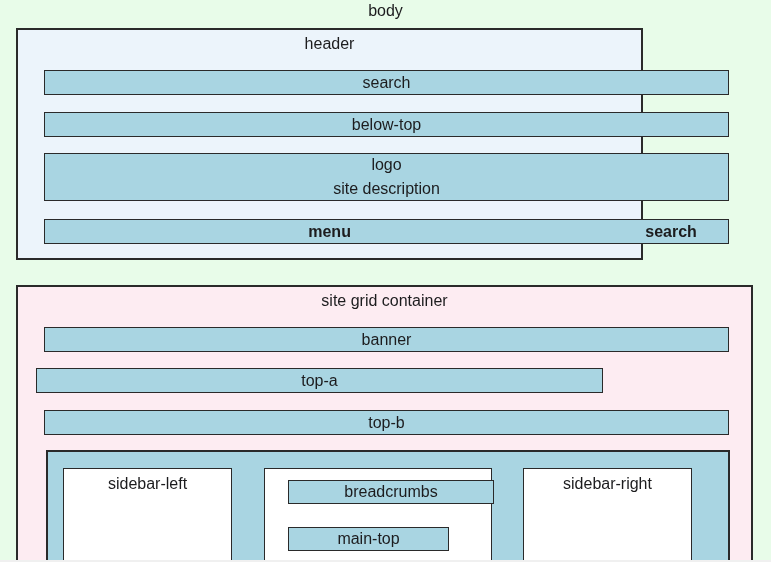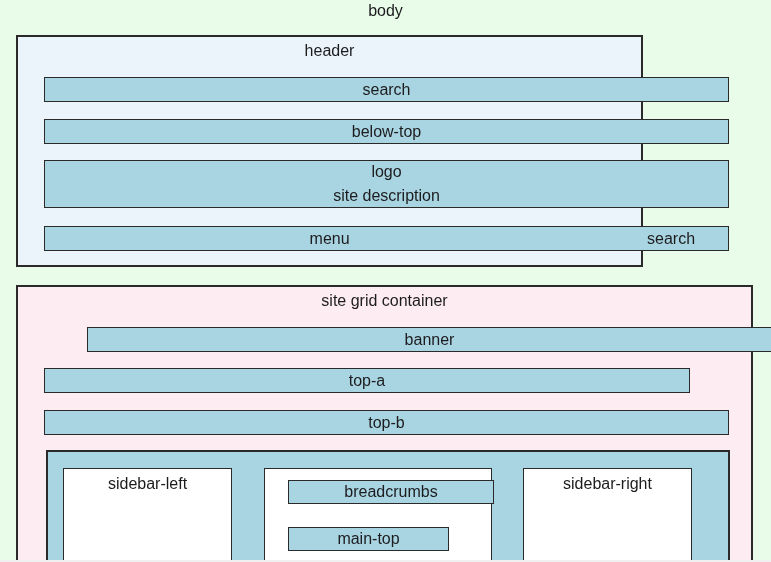--- a/index.html
+++ b/index.html
@@ -25,21 +25,21 @@
   .body-label{
     text-align:center;
     padding-top:2px;
   }
   .frame{
     position:absolute;
     box-sizing:border-box;
     border:2px solid var(--border-col);
   }
   .header-box{
-    left:16px;top:35px;width:627px;height:232px;
+    left:16px;top:28px;width:627px;height:232px;
     background:var(--header-bg);
   }
   .grid-box{
     left:16px;top:285px;width:737px;height:400px;
     background:var(--grid-bg);
   }
   .container-label{
     text-align:center;
     margin-top:5px;
   }
@@ -60,20 +60,21 @@
   .bar.split{
     display:grid;
     grid-template-columns:5fr 1fr;
     align-items:stretch;
     justify-content:stretch;
   }
   .bar.split .cell{
     display:flex;
     align-items:center;
     justify-content:center;
+    font-weight:bold;
   }
   .content-grid{
     position:absolute;
     box-sizing:border-box;
     left:28px;top:163px;width:684px;height:330px;
     background:var(--content-bg);
     border:2px solid var(--border-col);
   }
   .panel{
     position:absolute;
@@ -85,22 +86,22 @@
   }
   .panel.sb-left{left:15px;top:16px;width:169px;height:310px;}
   .panel.main{left:216px;top:16px;width:228px;height:310px;padding-top:0;}
   .panel.sb-right{left:475px;top:16px;width:169px;height:310px;}
   
   .bar.topbar{left:26px;top:40px;width:685px;height:25px;}
   .bar.belowtop{left:26px;top:82px;width:685px;height:25px;}
   .bar.logo{left:26px;top:123px;width:685px;height:48px;}
   .bar.menurow{left:26px;top:189px;width:685px;height:25px;}
   
-  .bar.banner{left:26px;top:40px;width:685px;height:25px;margin-left:43px;}
-  .bar.topa{left:26px;top:81px;width:646px;height:25px;}
+  .bar.banner{left:26px;top:40px;width:685px;height:25px;}
+  .bar.topa{left:18px;top:81px;width:567px;height:25px;}
   .bar.topb{left:26px;top:123px;width:685px;height:25px;}
   
   .bar.breadcrumbs{left:23px;top:11px;width:206px;height:24px;}
   .bar.maintop{left:23px;top:58px;width:161px;height:24px;}
   .bottom-strip{
     position:absolute;
     left:0;bottom:0;width:771px;height:2px;
     background:#f0f0f0;
     z-index:10;
   }

